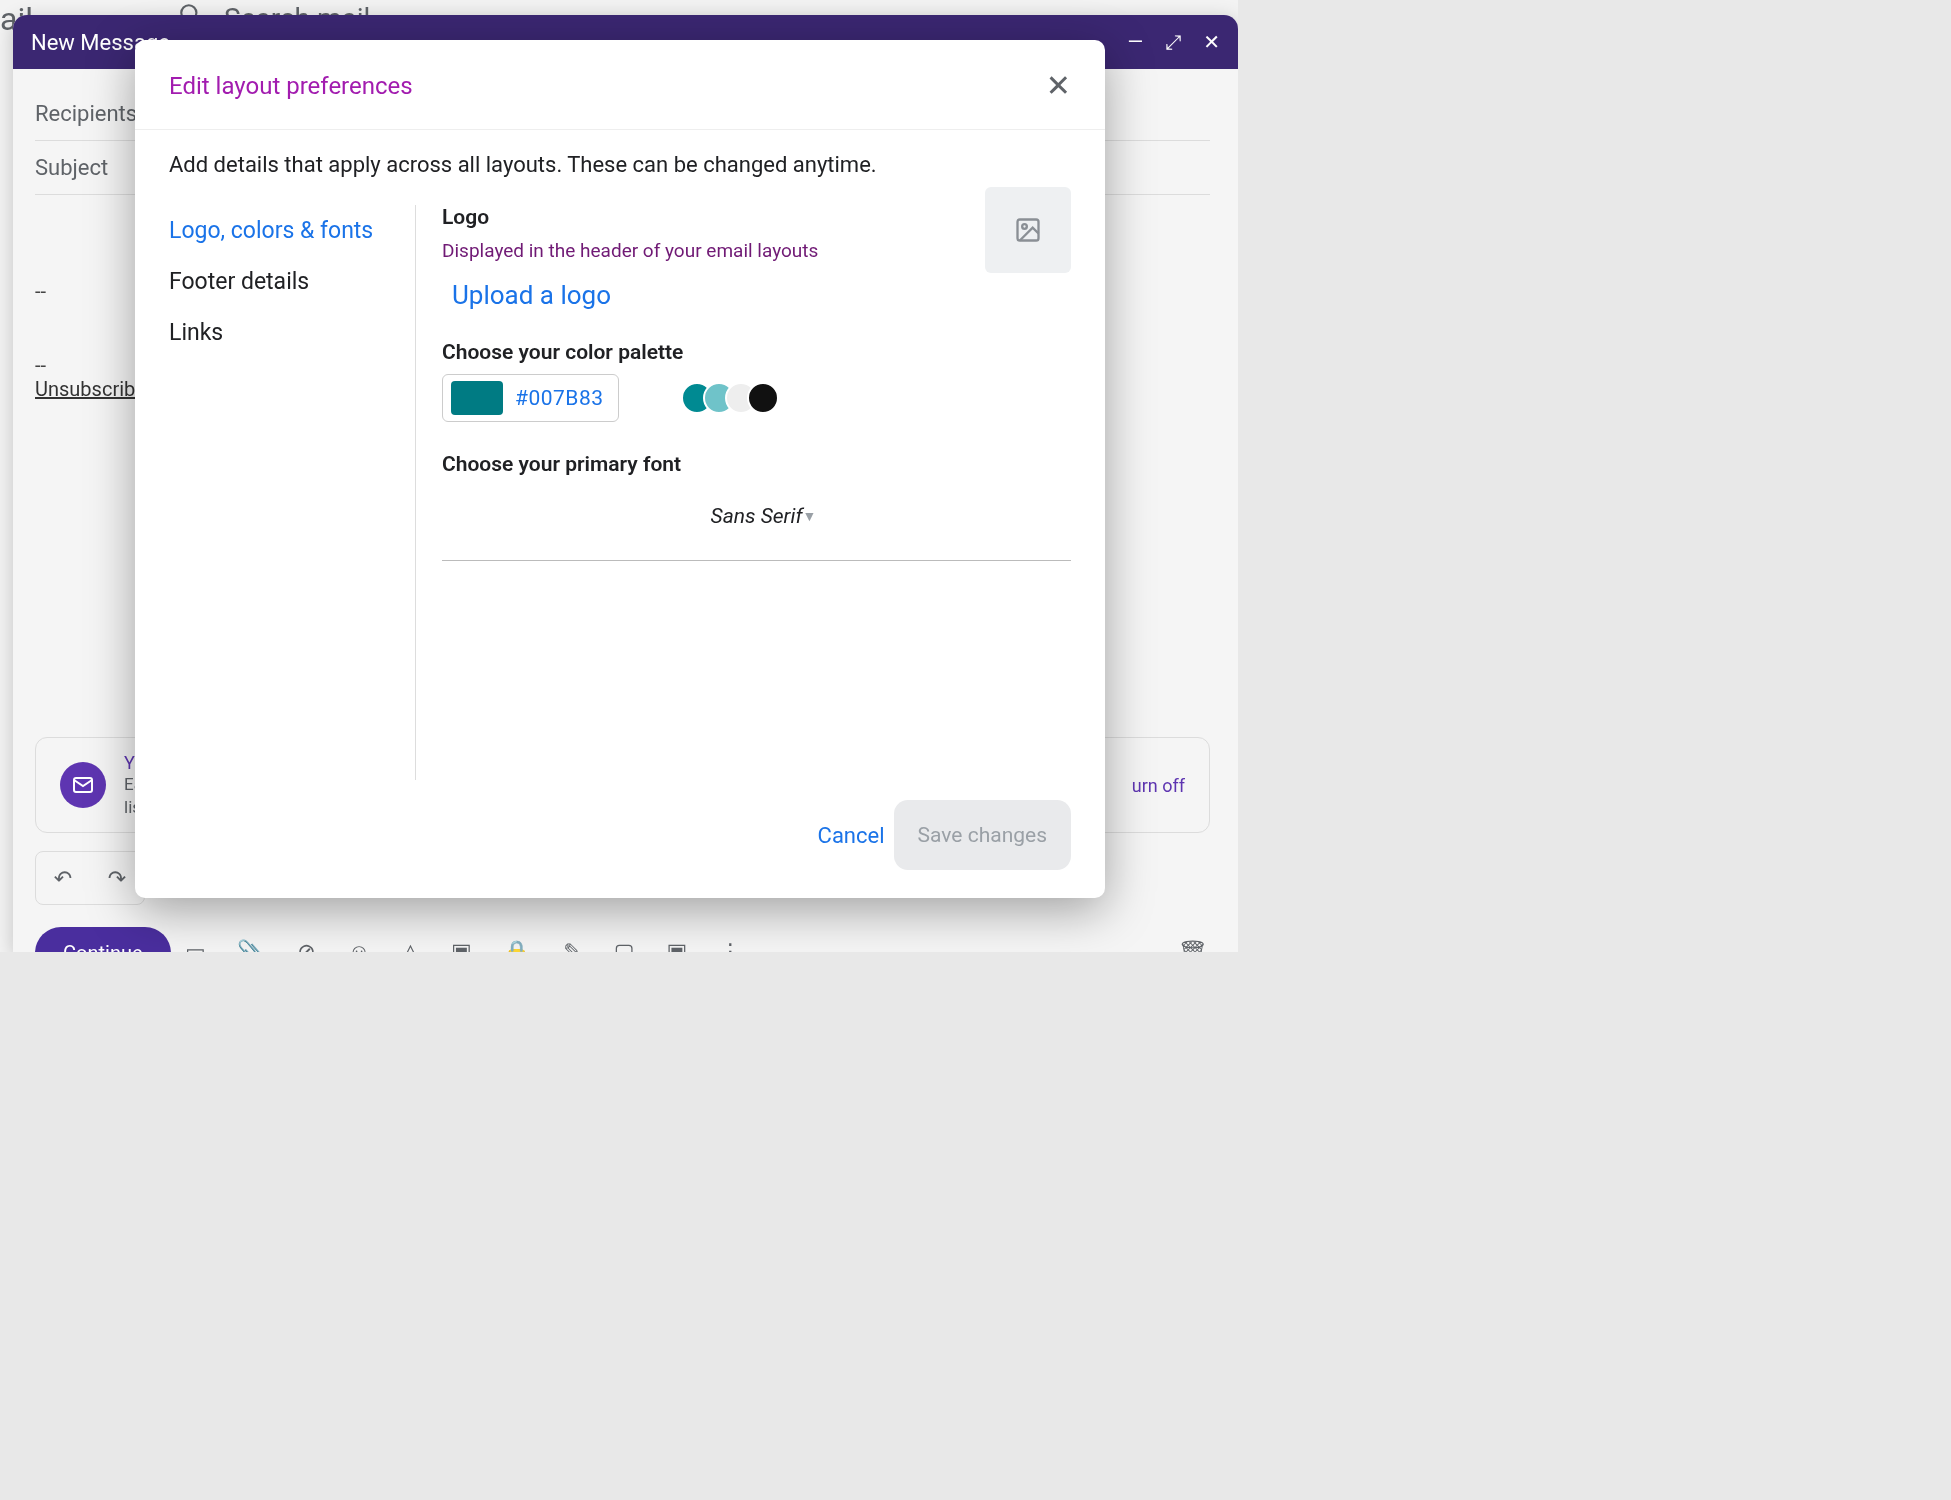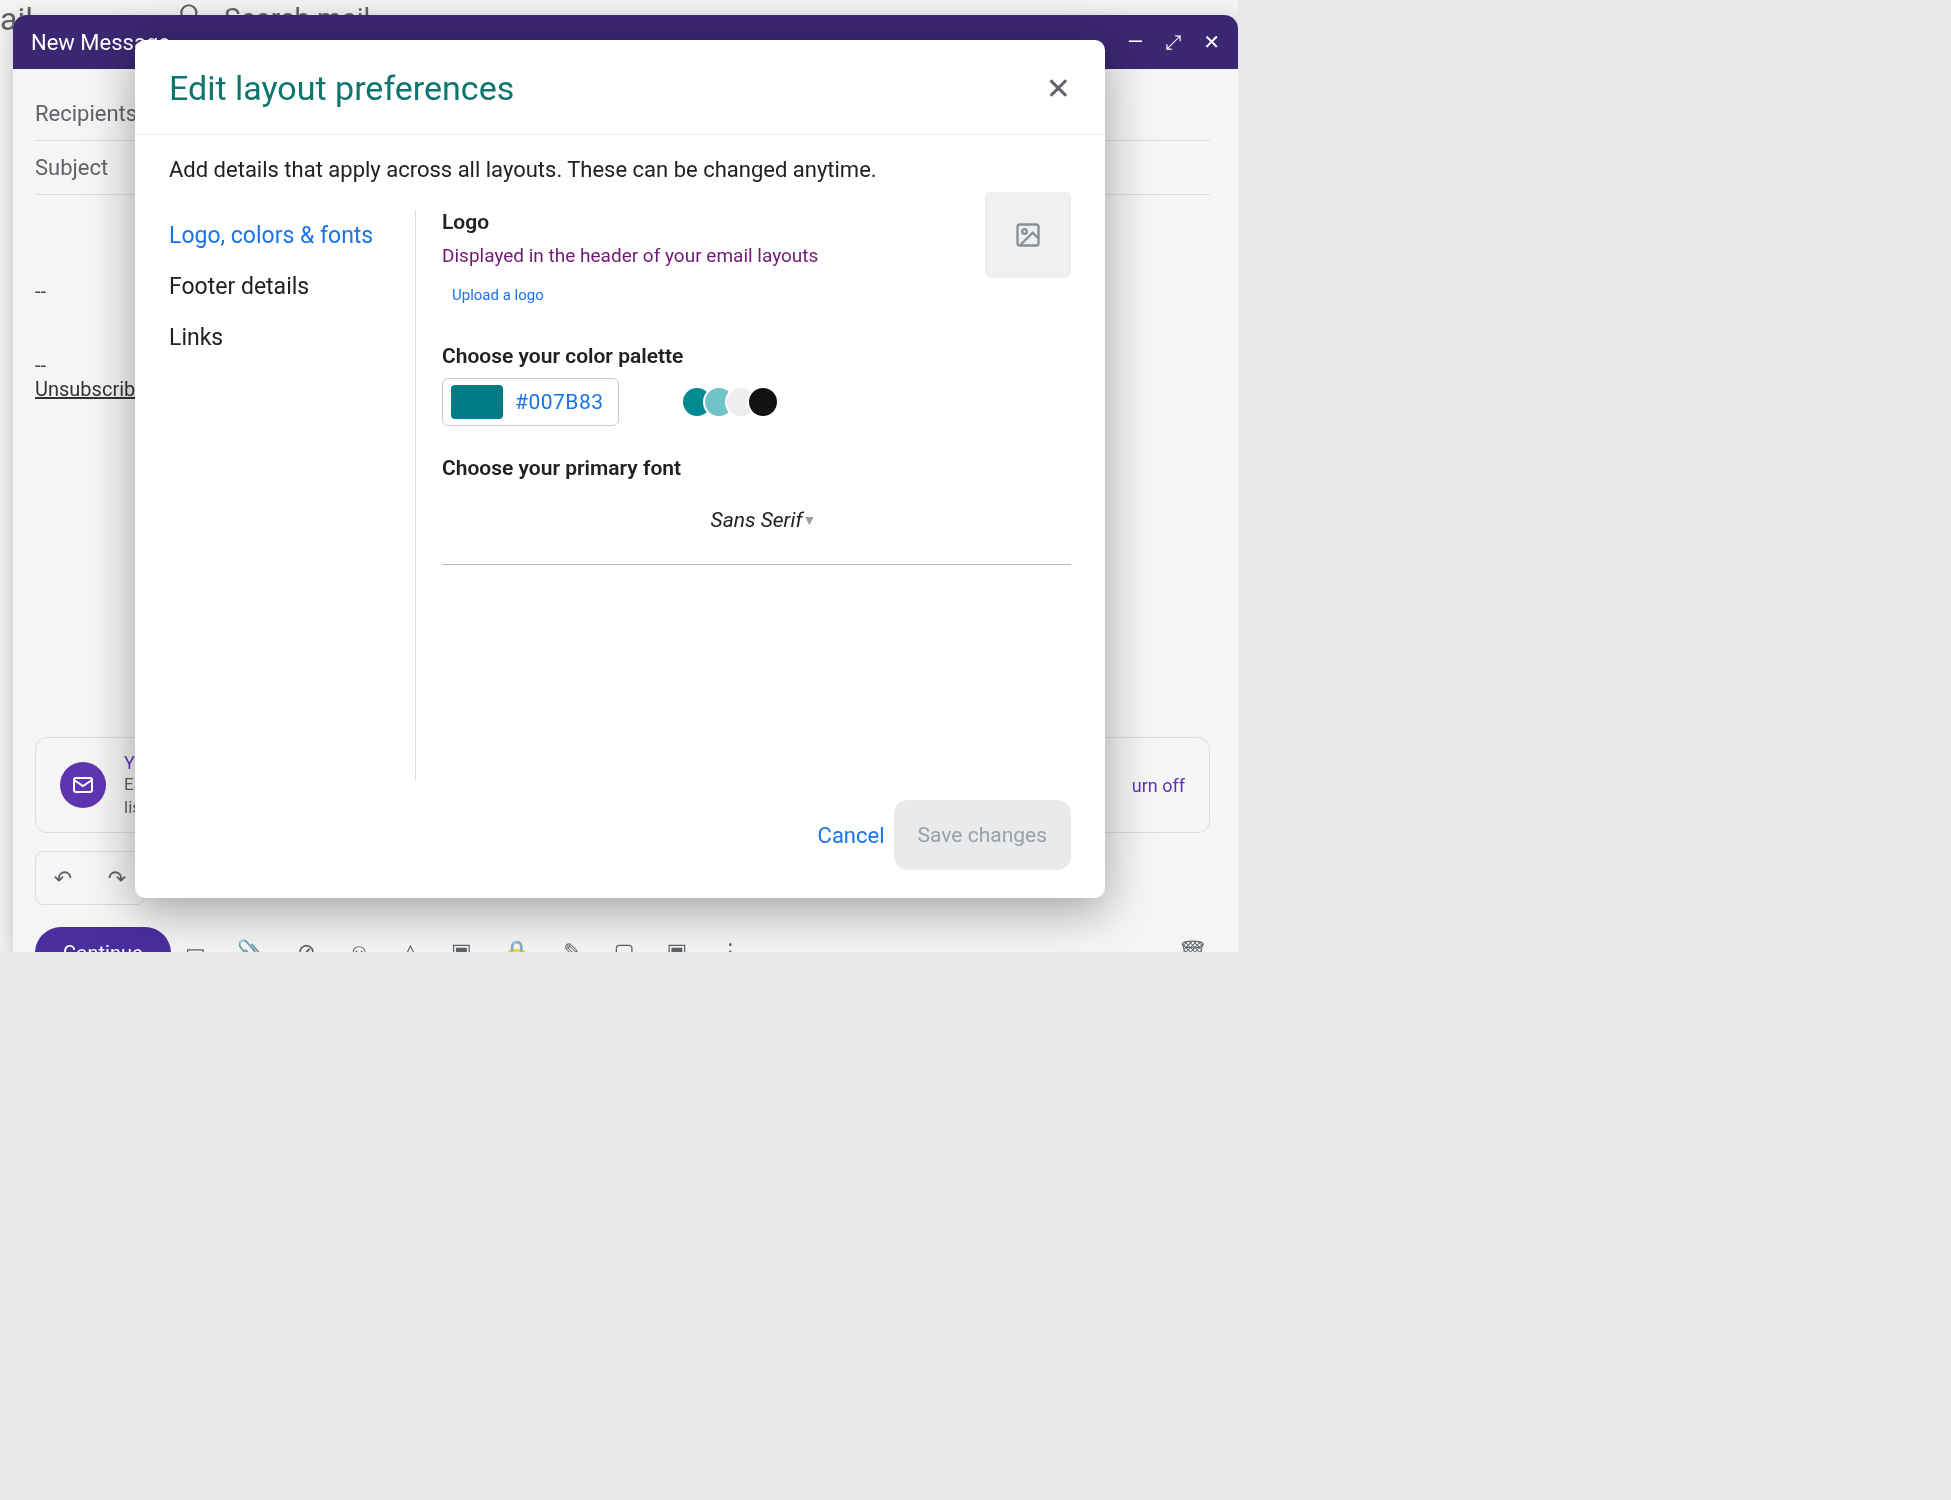--- a/index.html
+++ b/index.html
@@ -50,33 +50,33 @@
   .toolbar-icons { position:absolute; left:172px; top:870px; display:flex; gap:32px; color:#5f6368; font-size:22px; }
   .trash { position:absolute; right:30px; top:870px; color:#5f6368; font-size:24px; }
 
   
   .modal {
     position:absolute; top:40px; left:135px; width:970px; height:858px;
     background:#fff; border-radius:10px; box-shadow:0 12px 48px rgba(0,0,0,.35);
     display:flex; flex-direction:column;
   }
   .modal-header { padding:28px 34px 26px 34px; display:flex; justify-content:space-between; align-items:center; border-bottom:1px solid #eee;}
-  .modal-title { font-size:34px; color:#0f766e; }
+  .modal-title { font-size:24px; color:#a21caf; }
   .modal-close { font-size:30px; color:#5f6368; cursor:pointer; }
   .modal-sub { padding:22px 34px 10px 34px; font-size:22px; color:#202124; }
   .modal-body { flex:1; display:flex; padding:0 34px; }
   .modal-nav { width:246px; padding-top:18px; }
   .nav-item { font-size:23px; padding:12px 0; cursor:pointer; color:#202124; }
   .nav-item.active { color:#1a73e8; }
   .divider { width:1px; background:#ddd; margin:18px 0 0 0; }
   .modal-main { flex:1; padding:18px 0 0 26px; position:relative; }
 
   .sect-title { font-size:21px; font-weight:600; color:#202124; margin-bottom:10px; }
   .sect-desc { font-size:19px; color:#701a75; margin-bottom:18px; }
-  .upload-link { color:#1a73e8; font-size:15px; cursor:pointer; margin-left:10px; display:inline-block; margin-bottom:40px; }
+  .upload-link { color:#1a73e8; font-size:26px; cursor:pointer; margin-left:10px; display:inline-block; margin-bottom:30px; }
 
   .logo-box { position:absolute; right:0; top:0; width:86px; height:86px; background:#eef0f2; border-radius:6px;
     display:flex; align-items:center; justify-content:center; color:#8a8f95; }
 
   .color-row { display:flex; align-items:center; gap:72px; margin-top:6px; margin-bottom:30px;}
   .color-input { display:flex; align-items:center; border:1px solid #ccc; border-radius:6px; padding:6px 14px 6px 8px; gap:12px;}
   .swatch { width:52px; height:34px; border-radius:4px; }
   .hexval { color:#1a73e8; font-size:21px; letter-spacing:.5px; }
   .palette-dots { display:flex; align-items:center; }
   .dot { width:32px; height:32px; border-radius:50%; margin-left:-10px; border:2px solid #fff; }

